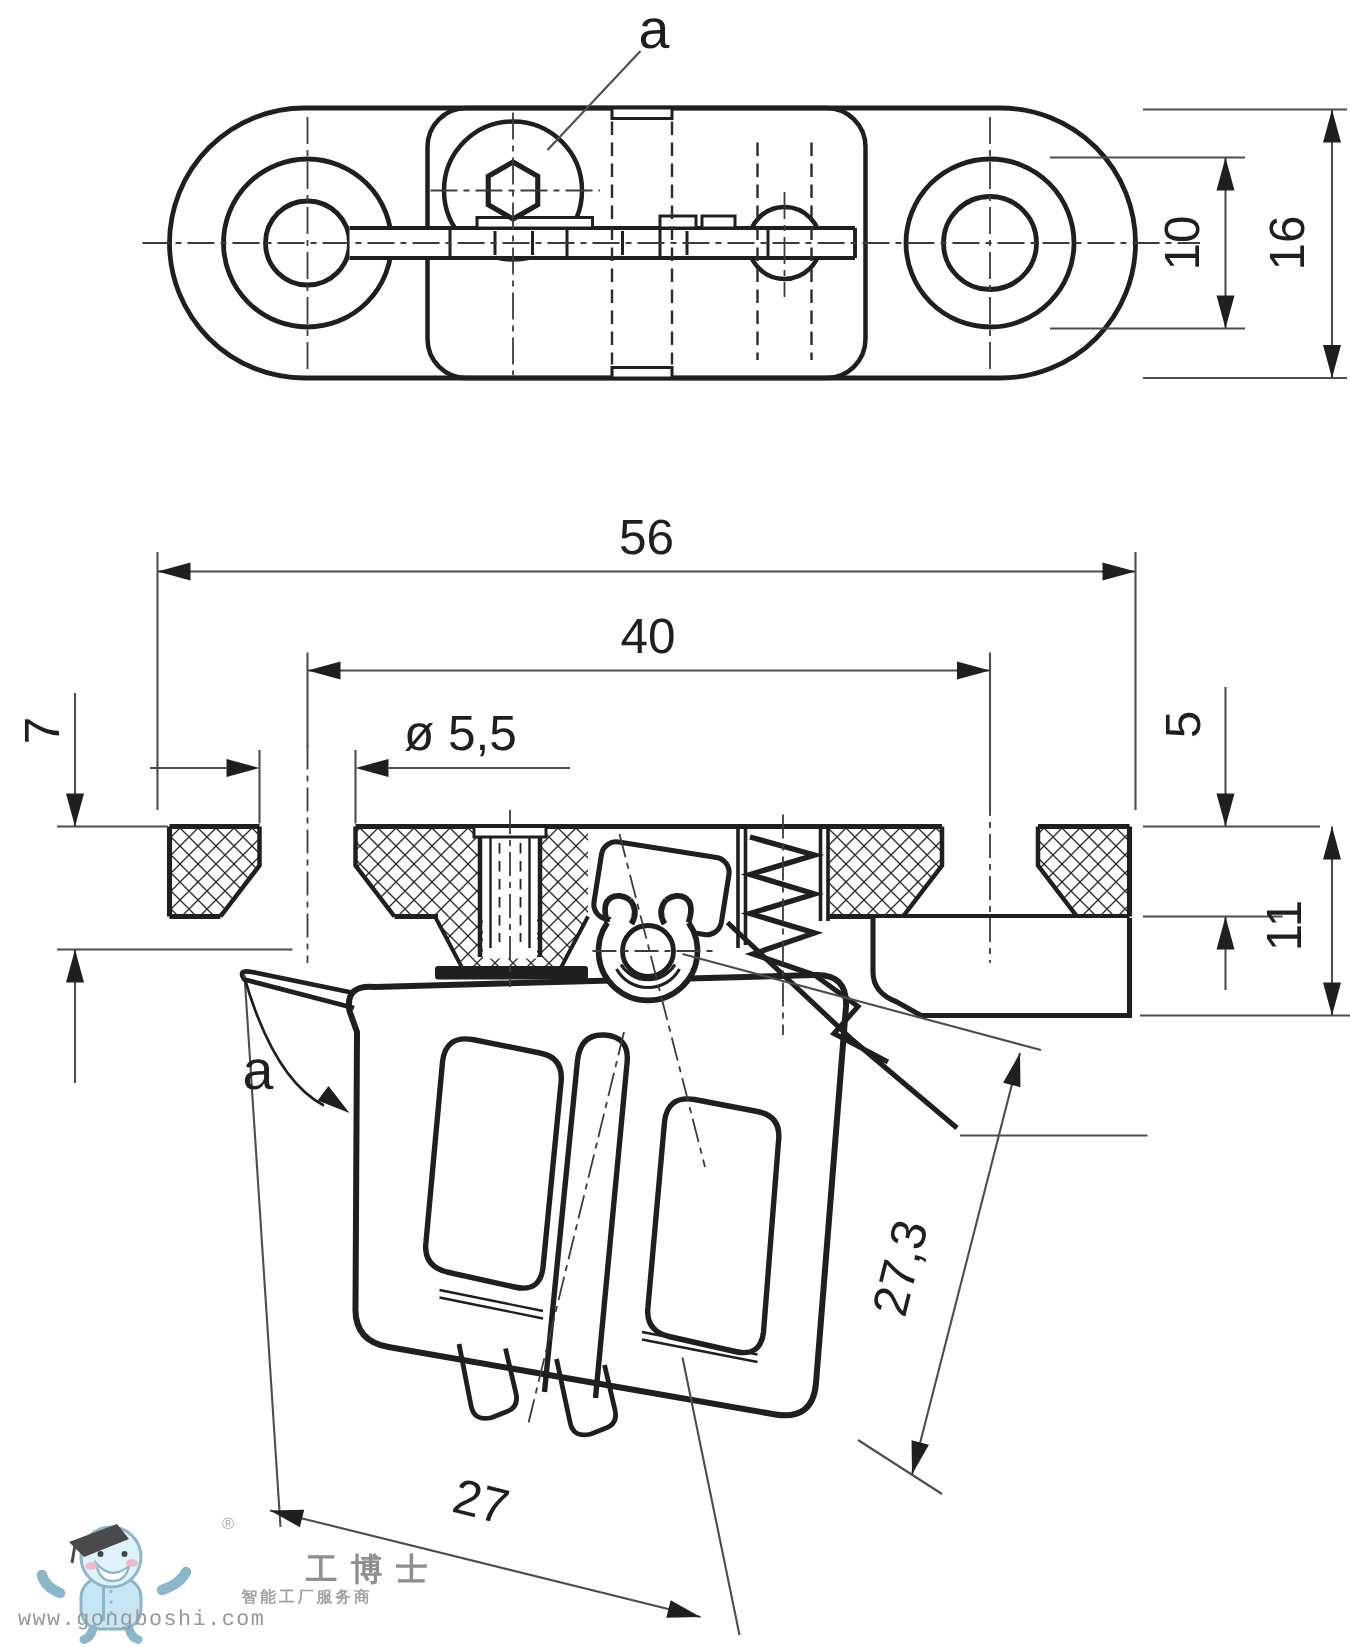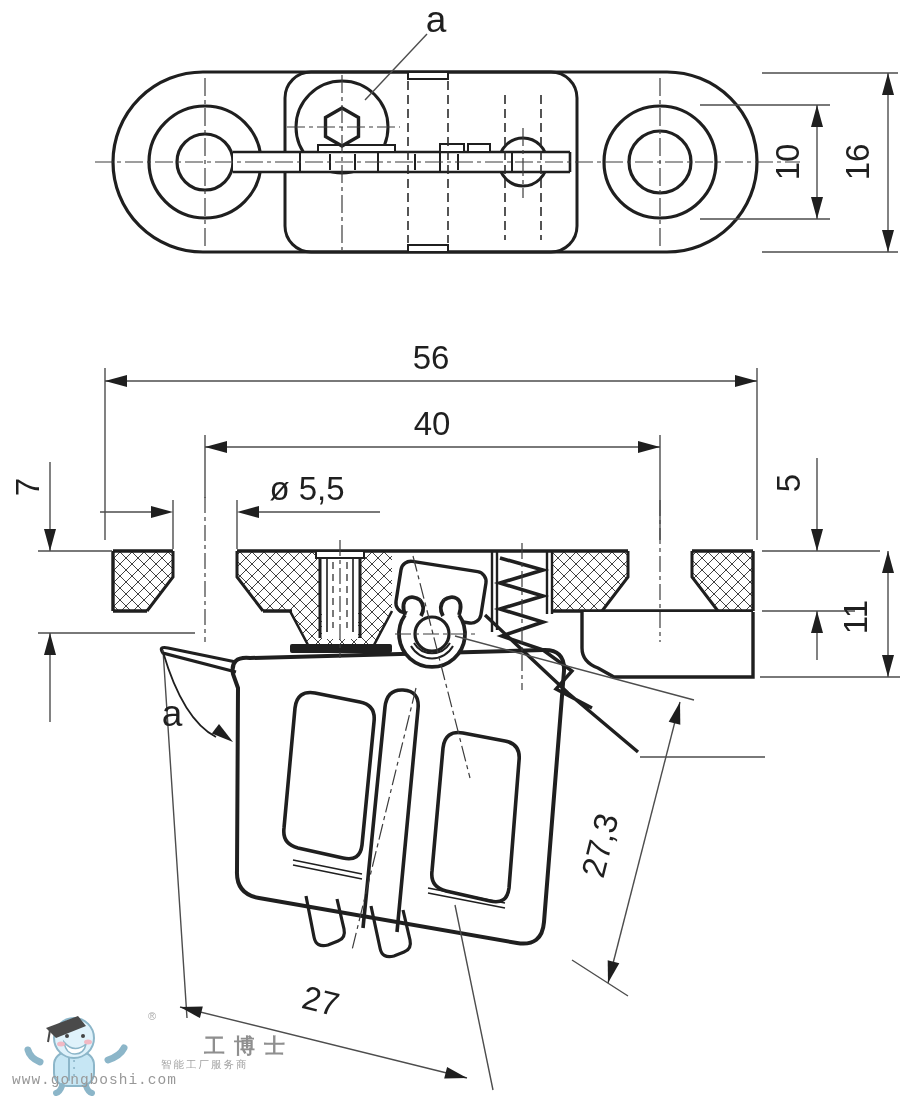--- a/index.html
+++ b/index.html
@@ -6,21 +6,21 @@
   #stage{position:relative;width:900px;height:1098px;background:#ffffff;overflow:hidden;
          font-family:"Liberation Sans",sans-serif;}
   #stage svg{position:absolute;left:0;top:0;}
   .dimtxt{font-family:"Liberation Sans",sans-serif;font-size:33px;font-weight:500;fill:#1f1f1f;}
   .callout{font-family:"Liberation Sans",sans-serif;font-size:37px;font-weight:500;fill:#1f1f1f;}
   
   #wm{position:absolute;left:8px;top:1006px;width:230px;height:90px;}
   #wm .reg{position:absolute;left:140px;top:4px;color:#a9a9a9;font-size:11px;}
   #wm .brand{position:absolute;left:152px;top:26px;color:#8f8f8f;font-size:21px;font-weight:bold;
              letter-spacing:9px;font-family:"Liberation Serif",serif;white-space:nowrap;margin-left:44px;}
-  #wm .slogan{position:absolute;left:153px;top:52px;color:#a3a3a3;font-size:10.5px;letter-spacing:2px;white-space:nowrap;}
+  #wm .slogan{position:absolute;left:153px;top:52px;color:#a3a3a3;font-size:10.5px;letter-spacing:2px;white-space:nowrap;font-weight:bold;}
   #wm .url{position:absolute;left:4px;top:66px;color:#989898;font-size:14.5px;letter-spacing:1px;white-space:nowrap;font-family:Liberation Mono, monospace;}
   #wm svg{position:absolute;left:14px;top:8px;}
 </style>
 </head>
 <body>
 
 <div id="stage">
 <svg width="900" height="1098" viewBox="0 0 900 1098">
   <defs>
     <pattern id="xh" width="12" height="12" patternUnits="userSpaceOnUse">

